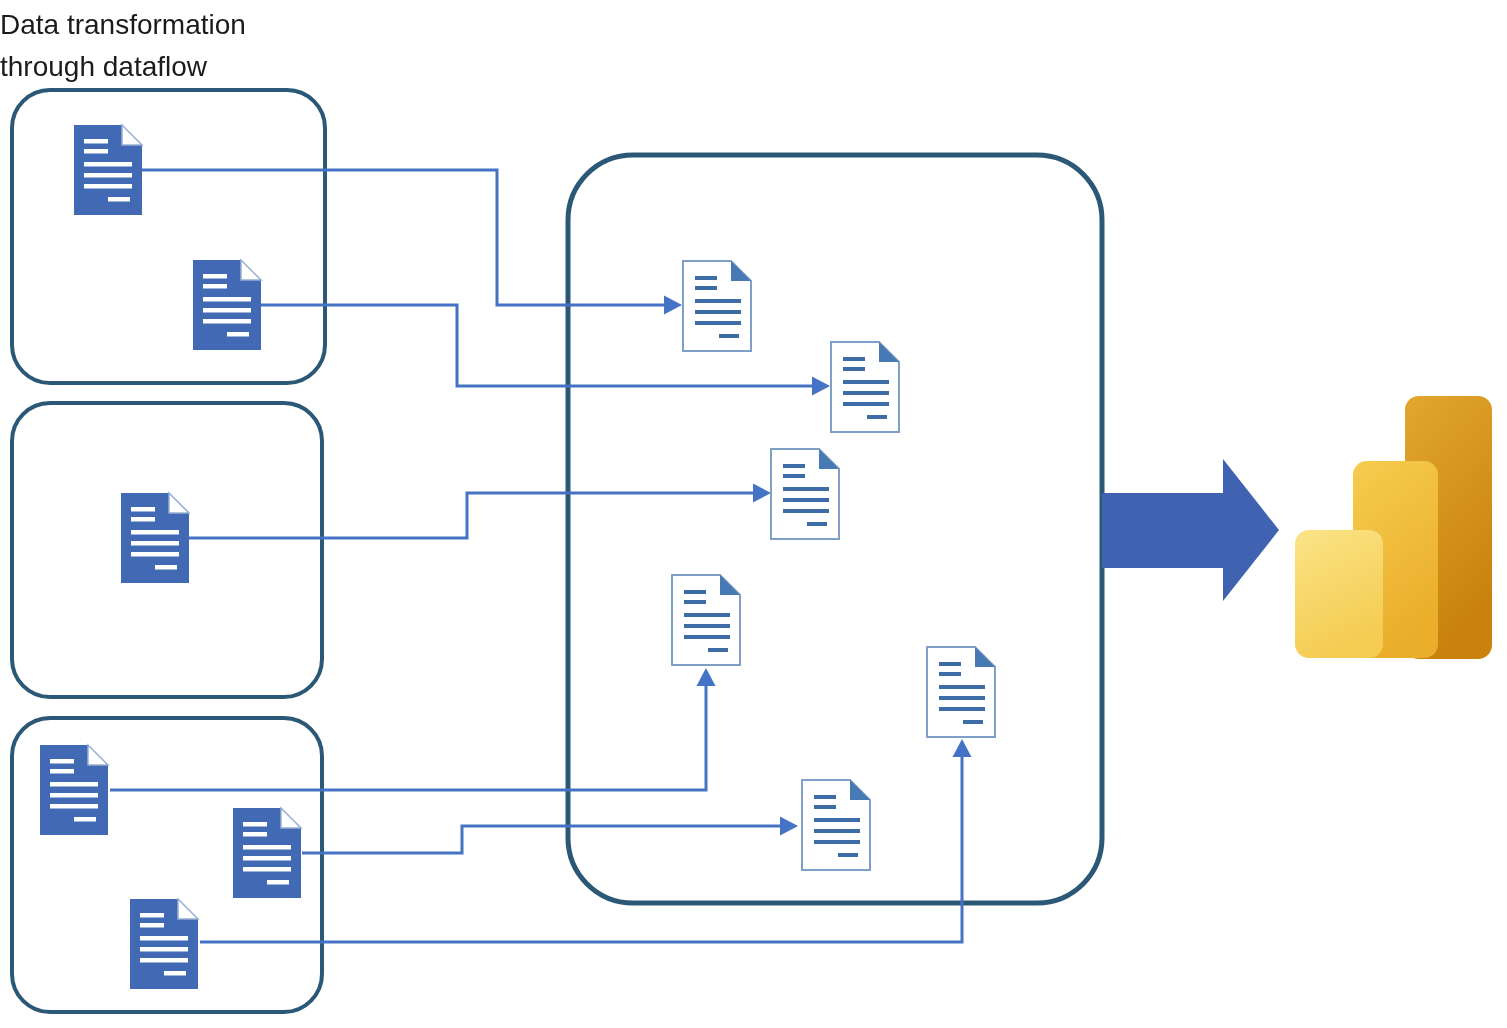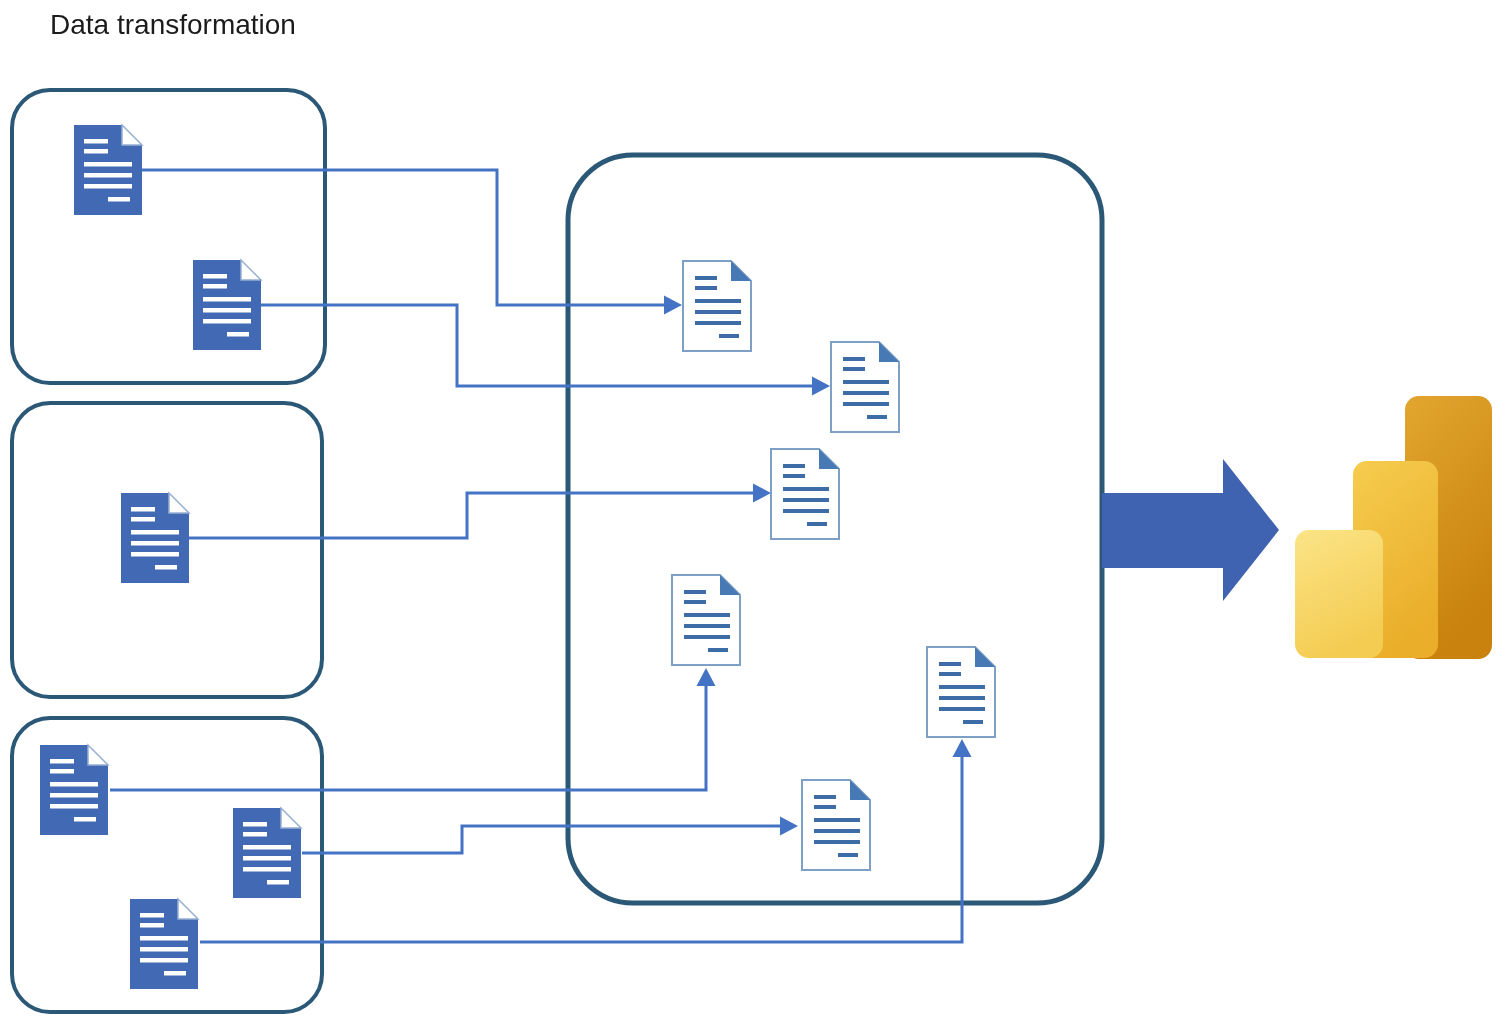--- a/index.html
+++ b/index.html
@@ -6,21 +6,20 @@
   .canvas{
     position:relative;
     width:1507px;height:1028px;
     background:#ffffff;
     font-family:"Liberation Sans", sans-serif;
     overflow:hidden;
   }
   .canvas svg{position:absolute;left:0;top:0;}
   .diagram-title{
     position:absolute;
-    text-align:center;
     color:#1b1b1b;
     font-size:28px;
     line-height:42px;
     white-space:nowrap;
   }
   .main-title{left:0;top:4px;width:346px;}
   .model-title{left:568px;top:160px;width:534px;}
 </style>
 </head>
 <body>
@@ -192,17 +191,18 @@
       <polygon points="1102,493 1223,493 1223,459 1279,530 1223,601 1223,568 1102,568" fill="#3F63B0"></polygon>
       <g>
         <rect x="1405" y="396" width="87" height="263" rx="14" ry="14" fill="url(#pbgrad0)"></rect>
         <rect x="1353" y="461" width="85" height="197" rx="14" ry="14" fill="url(#pbgrad1)"></rect>
         <rect x="1295" y="530" width="88" height="128" rx="14" ry="14" fill="url(#pbgrad2)"></rect>
       </g>
     </svg>
 
   <div class="diagram-title main-title">
     <div>Data transformation</div>
+    <div>through dataflow</div>
   </div>
 
   <div class="diagram-title model-title">
   </div>
 </div>
 
 </body></html>

